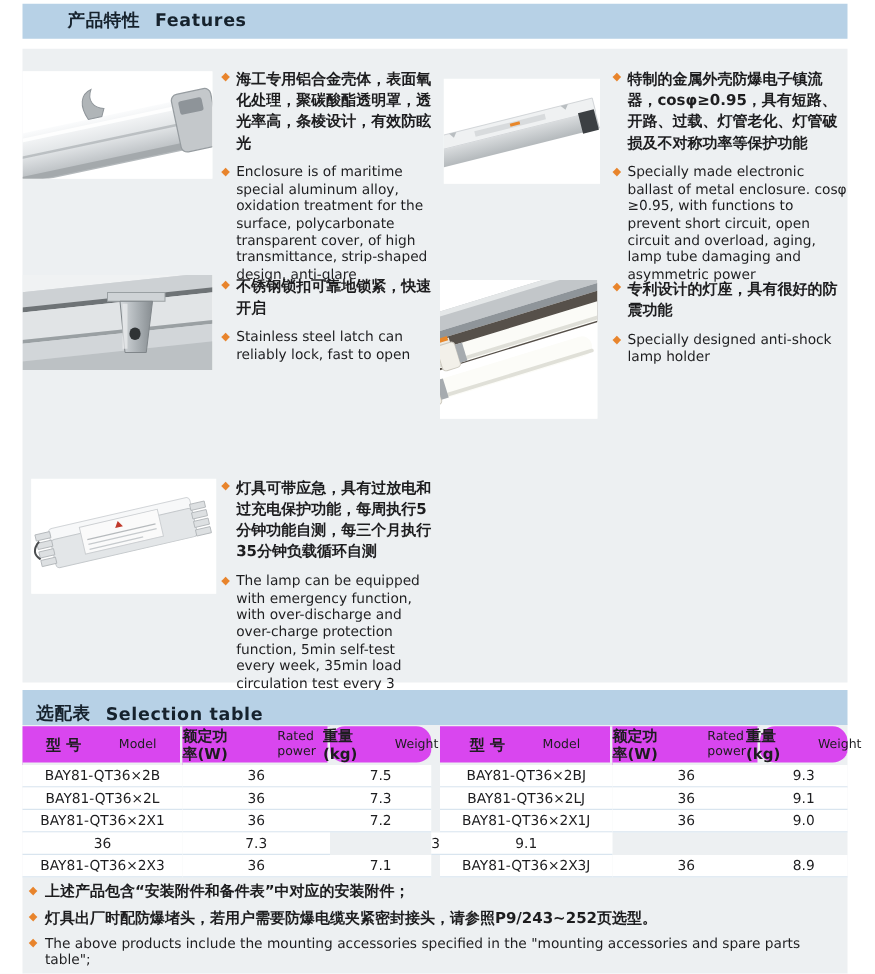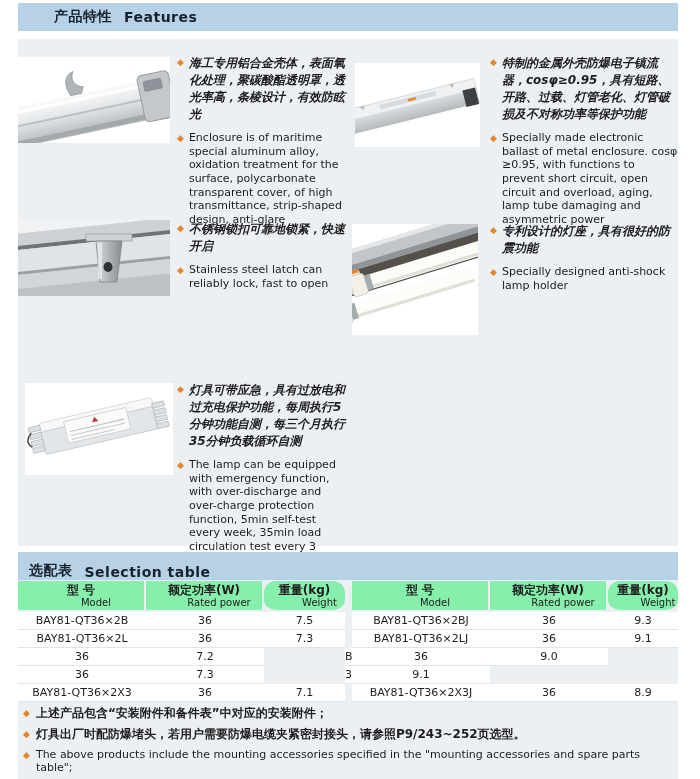--- a/index.html
+++ b/index.html
@@ -36,28 +36,28 @@
 
   
   .fitem{position:absolute;}
   #t1L{left:177px;top:55px;width:172px;}
   #t1R{left:490px;top:55px;width:188px;}
   #t2L{left:177px;top:221px;width:172px;}
   #t2R{left:490px;top:223px;width:188px;}
   #t3L{left:177px;top:382px;width:172px;}
   .bb{display:flex;gap:5px;margin-bottom:8px;}
   .diamond{color:#e8842c;font-size:9px;line-height:15px;flex:0 0 auto;}
-  .bb.zh .txt{font-size:12px;font-weight:bold;line-height:1.42;font-style:italic;}
+  .bb.zh .txt{font-size:12px;font-weight:bold;line-height:1.42;}
   .bb.en .txt{font-size:11px;line-height:1.24;}
 
   
   .tbl{position:absolute;left:18px;top:581px;width:660px;}
   .trow{display:grid;grid-template-columns:128px 118px 81px 7px 138px 118px 70px;}
   .th{
-    background:#86efac;height:31px;display:flex;flex-direction:column;
+    background:#d946ef;height:31px;display:flex;flex-direction:row;
     align-items:center;justify-content:center;border-right:2px solid #edf0f2;
     box-sizing:border-box;border-bottom:2px solid #edf0f2;
   }
   .th.last{border-right:none;border-radius:12px;}
   .th-zh{font-size:12px;font-weight:bold;line-height:14px;}
   .th-en{font-size:10px;line-height:12px;margin-left:30px;}
   .td{
     background:#ffffff;height:18px;line-height:17px;text-align:center;
     font-size:11px;border-bottom:1px solid #d9e5ef;box-sizing:border-box;
   }
@@ -307,20 +307,21 @@
     <div class="trow">
       <div class="td">BAY81-QT36×2L</div>
       <div class="td">36</div>
       <div class="td">7.3</div>
       <div class="gapcol"></div>
       <div class="td">BAY81-QT36×2LJ</div>
       <div class="td">36</div>
       <div class="td">9.1</div>
     </div>
     <div class="trow">
+      <div class="td">BAY81-QT36×2X1</div>
       <div class="td">36</div>
       <div class="td">7.2</div>
       <div class="gapcol"></div>
       <div class="td">BAY81-QT36×2X1J</div>
       <div class="td">36</div>
       <div class="td">9.0</div>
     </div>
     <div class="trow">
       <div class="td">36</div>
       <div class="td">7.3</div>

